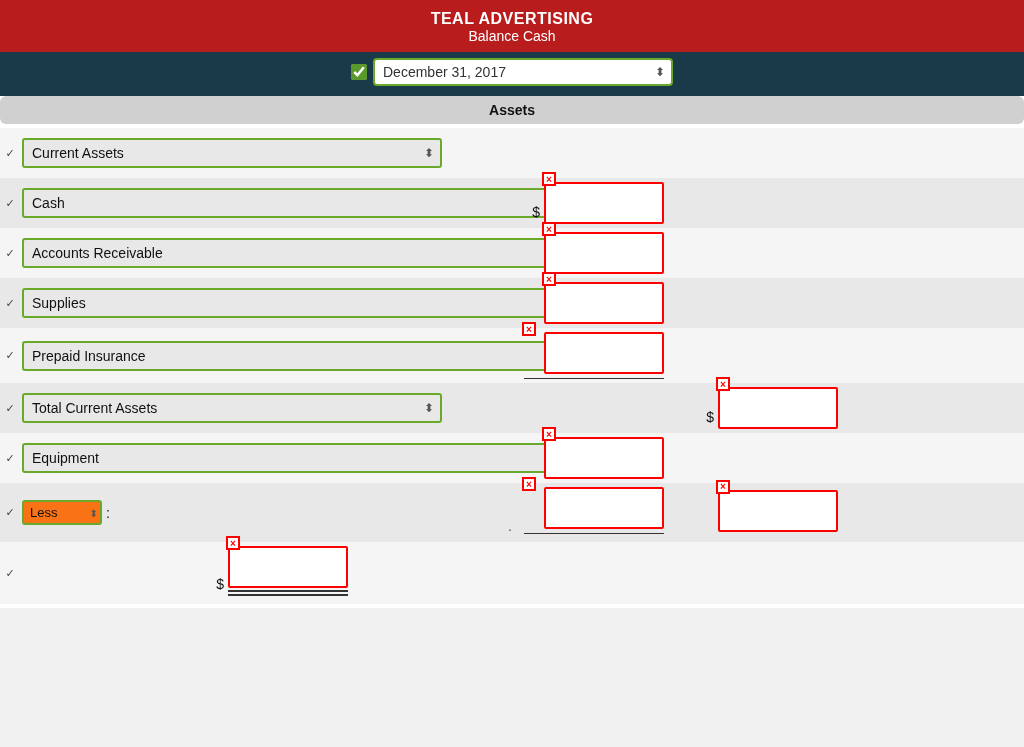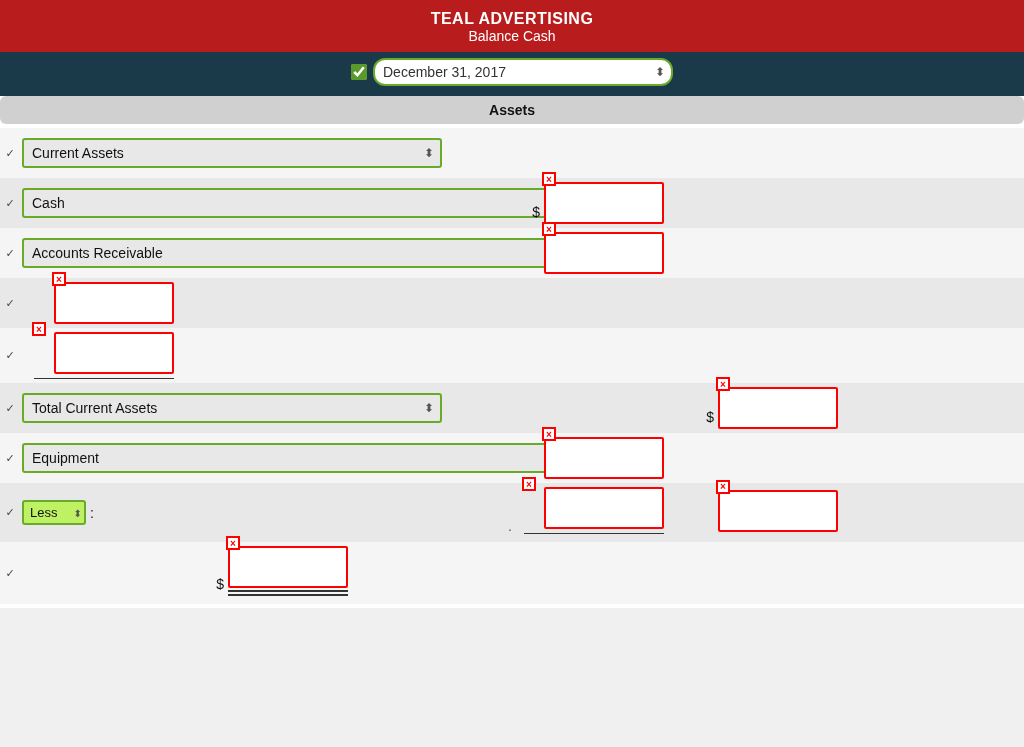--- a/index.html
+++ b/index.html
@@ -42,21 +42,21 @@
       gap: 6px;
     }
     .date-checkbox {
       width: 16px;
       height: 16px;
       accent-color: #5a9a2a;
     }
     .date-select {
       background: white;
       border: 2px solid #6aaa2a;
-      border-radius: 12px;
+      border-radius: 4px;
       padding: 4px 28px 4px 8px;
       font-size: 14px;
       color: #333;
       width: 300px;
       appearance: none;
       -webkit-appearance: none;
       cursor: pointer;
       position: relative;
     }
     .date-select-wrap {
@@ -230,27 +230,27 @@
       margin: 4px auto 0 auto;
     }
 
     
     .less-wrap {
       display: flex;
       align-items: center;
       gap: 4px;
     }
     .less-select {
-      background: #bef264;
+      background: #f97316;
       border: 2px solid #6aaa2a;
       border-radius: 3px;
       padding: 3px 18px 3px 6px;
       font-size: 13px;
       color: #111;
-      width: 64px;
+      width: 80px;
       appearance: none;
       -webkit-appearance: none;
       cursor: pointer;
     }
     .less-select-wrap {
       position: relative;
       display: inline-block;
     }
     .less-select-wrap::after {
       content: '⬍';
@@ -350,32 +350,38 @@
           <input class="amount-input" type="text" value="" style="">
         </div>
       </div>
       <div class="col-amount2"></div>
     </div>
 
     <div class="row alt">
       <div class="col-check">
         <span>✓</span>
       </div>
+      <div class="col-label">
+        <input class="label-input" type="text" value="Supplies" style="">
+      </div>
       <div class="col-amount1">
         <div class="amount-wrap">
           <div class="amount-x">×</div>
           <input class="amount-input" type="text" value="" style="">
         </div>
       </div>
       <div class="col-amount2"></div>
     </div>
 
     <div class="row">
       <div class="col-check">
         <span>✓</span>
+      </div>
+      <div class="col-label">
+        <input class="label-input" type="text" value="Prepaid Insurance" style="">
       </div>
       <div class="col-amount1">
         <div class="amount-wrap amount-wrap-col">
           <div class="amount-x">×</div>
           <input class="amount-input" type="text" value="" style="">
           <div class="underline-spacer"></div>
         </div>
       </div>
       <div class="col-amount2"></div>
     </div>

